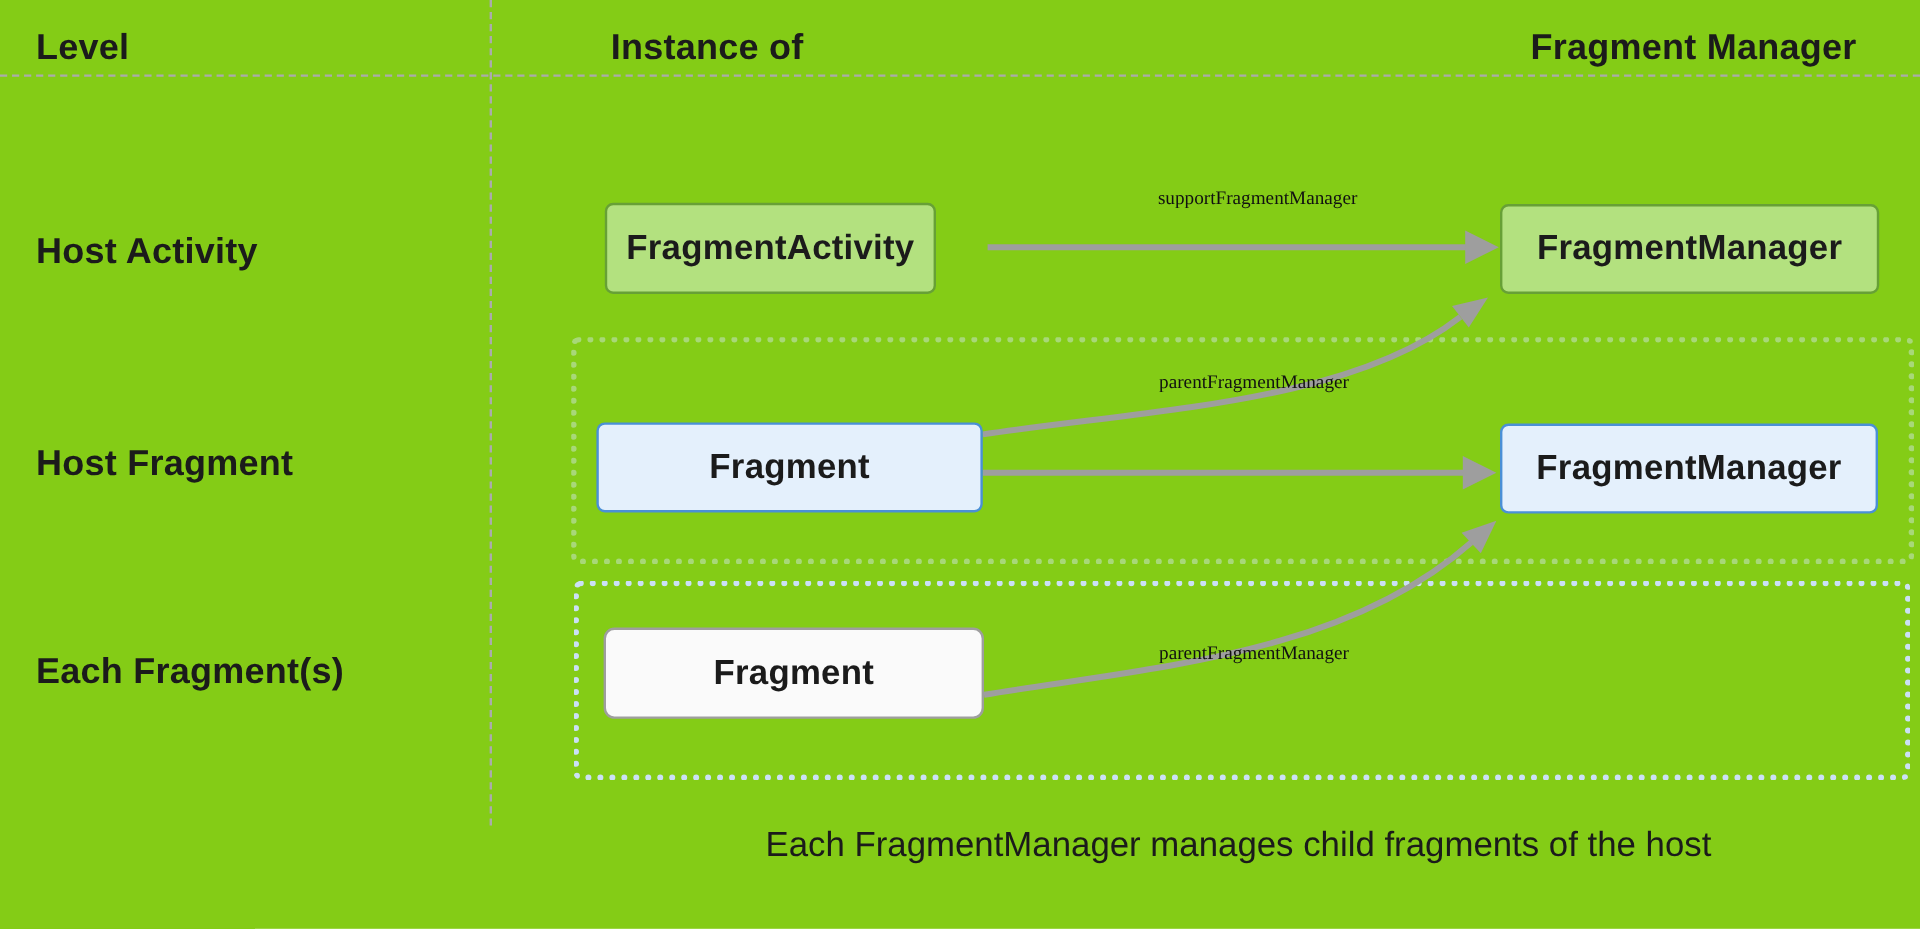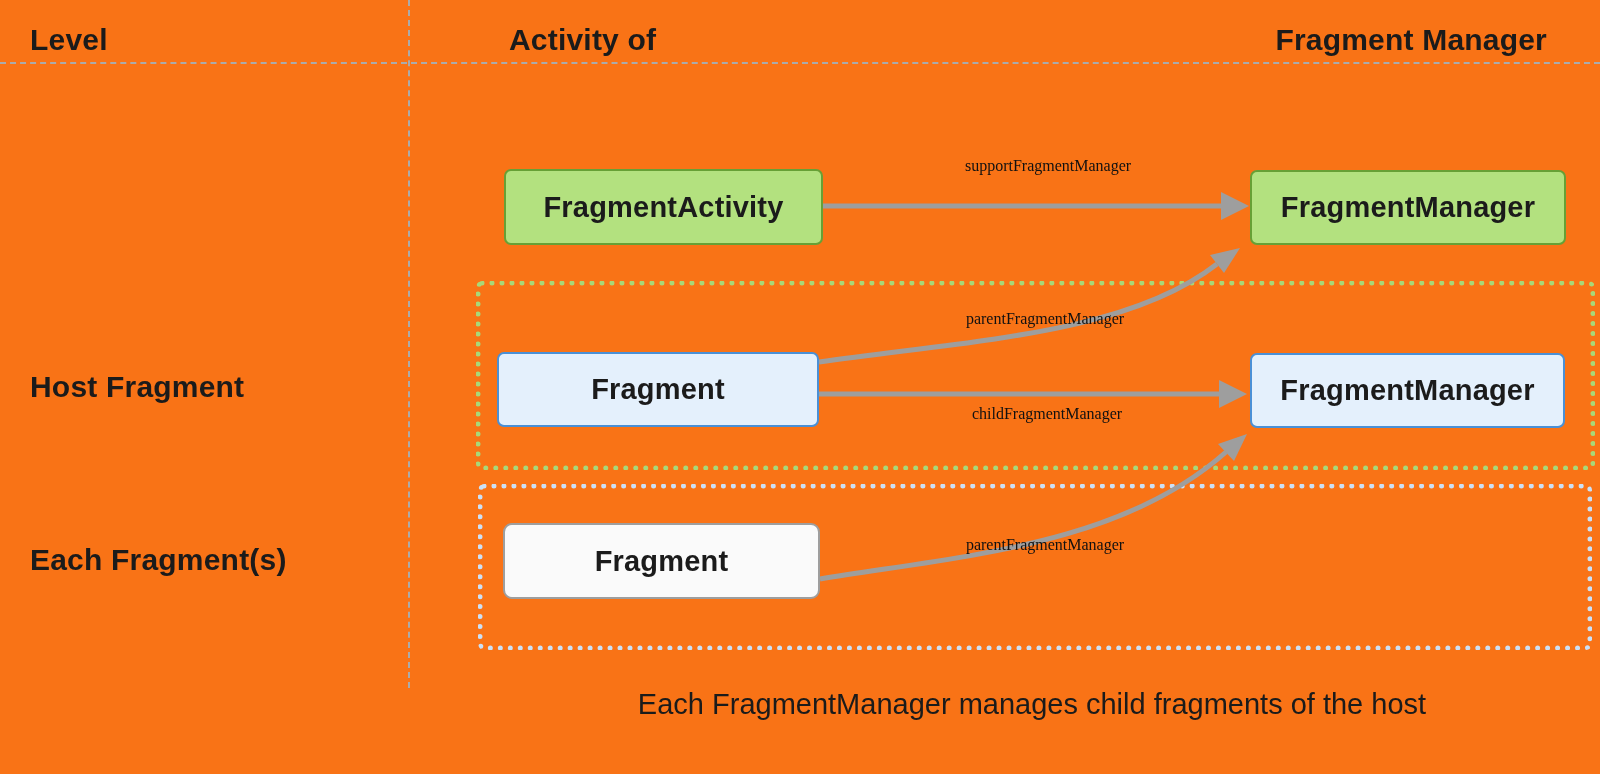--- a/index.html
+++ b/index.html
@@ -8,21 +8,21 @@
     font-family: "Liberation Sans", sans-serif;
     color: #1b1b1b;
     width: 1600px;
     height: 774px;
     overflow: hidden;
   }
   .canvas {
     position: relative;
     width: 1600px;
     height: 774px;
-    background: #f97316;
+    background: #84cc16;
   }
   
   .v-divider {
     position: absolute;
     left: 408px; top: 0;
     width: 0; height: 688px;
     border-left: 2px dashed #ababab;
   }
   .h-divider {
     position: absolute;
@@ -101,21 +101,21 @@
   }
   .node.blue {
     background: #e4f0fc;
     border: 2.5px solid #4a90d6;
   }
   .node.neutral {
     background: #fafafa;
     border: 2px solid #9e9e9e;
     border-radius: 9px;
   }
-  .node.fragment-activity { left: 504px; top: 169px; width: 319px; height: 76px; }
+  .node.fragment-activity { left: 504px; top: 169px; width: 276px; height: 76px; }
   .node.fm-activity       { left: 1250px; top: 170px; width: 316px; height: 75px; }
   .node.fragment-host     { left: 497px; top: 352px; width: 322px; height: 75px; }
   .node.fm-host           { left: 1250px; top: 353px; width: 315px; height: 75px; }
   .node.fragment-child    { left: 503px; top: 523px; width: 317px; height: 76px; }
   
   .code-label {
     position: absolute;
     transform: translateX(-50%);
     font-family: Liberation Serif, serif;
     font-size: 16px;
@@ -142,23 +142,24 @@
 </style>
 </head>
 <body>
 
 <div class="canvas">
 
   <div class="v-divider"></div>
   <div class="h-divider"></div>
 
   <div class="col-header level">Level</div>
-  <div class="col-header instance">Activity of</div>
+  <div class="col-header instance">Instance of</div>
   <div class="col-header manager">Fragment Manager</div>
 
+  <div class="row-label r1">Host Activity</div>
   <div class="row-label r2">Host Fragment</div>
   <div class="row-label r3">Each Fragment(s)</div>
 
   <div class="group host-fragment"></div>
   <div class="group child-fragment"></div>
 
   <svg class="arrows" viewBox="0 0 1600 774" xmlns="http://www.w3.org/2000/svg">
     <g stroke="#9e9e9e" fill="#9e9e9e">
       <path d="M 823 206 L 1223 206" fill="none" stroke-width="5"></path>
       <polygon points="1249,206 1221,192 1221,220" stroke="none"></polygon>
@@ -178,18 +179,17 @@
   </svg>
 
   <div class="node green fragment-activity">FragmentActivity</div>
   <div class="node green fm-activity">FragmentManager</div>
   <div class="node blue fragment-host">Fragment</div>
   <div class="node blue fm-host">FragmentManager</div>
   <div class="node neutral fragment-child">Fragment</div>
 
   <div class="code-label support">supportFragmentManager</div>
   <div class="code-label parent-mid">parentFragmentManager</div>
-  <div class="code-label child">childFragmentManager</div>
   <div class="code-label parent-bottom">parentFragmentManager</div>
 
   <div class="caption">Each FragmentManager manages child fragments of the host</div>
 
 </div>
 
 </body></html>

